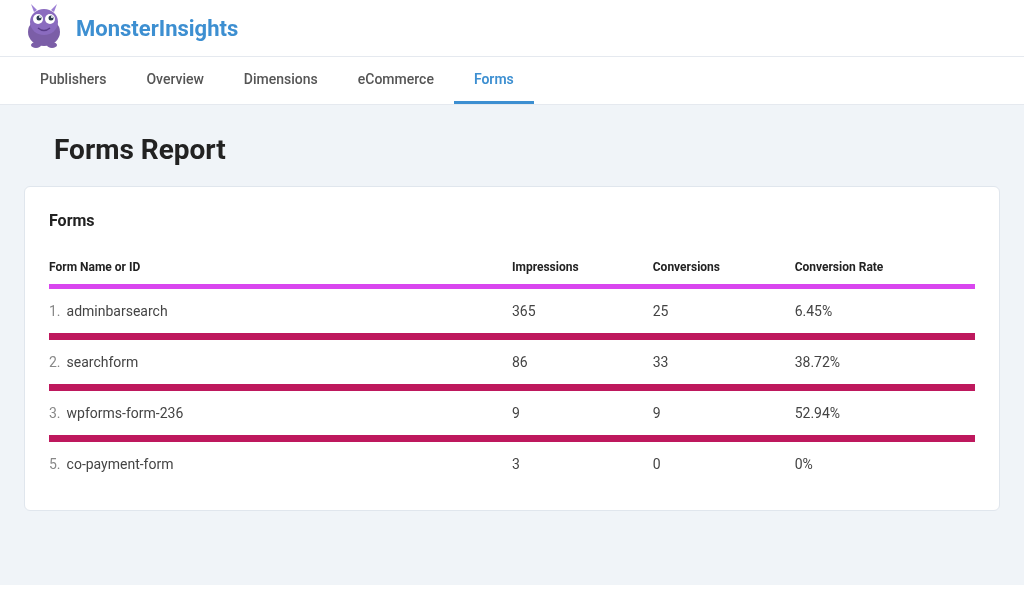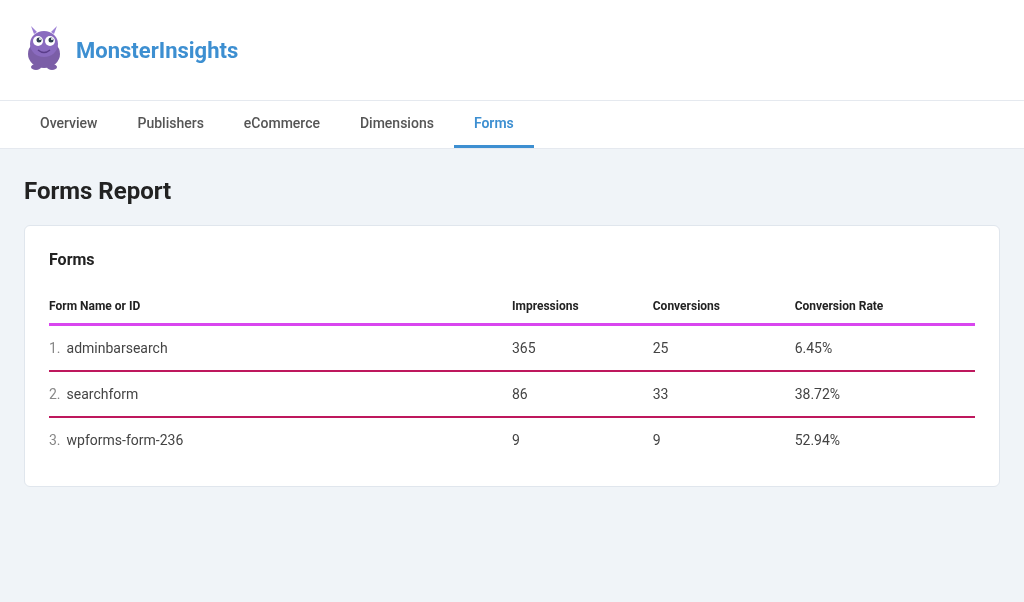--- a/index.html
+++ b/index.html
@@ -19,21 +19,21 @@
       background: #fff;
       min-height: 602px;
       max-width: 1024px;
       margin: 0 auto;
       box-shadow: 0 0 10px rgba(0,0,0,0.08);
     }
 
     
     .header {
       background: #fff;
-      padding: 26px 20px;
+      padding: 4px 20px;
       display: flex;
       align-items: center;
       border-bottom: 1px solid #e5e9ef;
     }
 
     .logo-area {
       display: flex;
       align-items: center;
       gap: 8px;
     }
@@ -81,24 +81,25 @@
     }
 
     
     .content {
       padding: 28px 24px;
       background: #f0f4f8;
       min-height: 480px;
     }
 
     .page-title {
-      font-size: 24px;
+      font-size: 28px;
       font-weight: 700;
       color: #222;
       margin-bottom: 20px;
+      margin-left: 30px;
     }
 
     
     .card {
       background: #fff;
       border-radius: 6px;
       border: 1px solid #e0e6ed;
       padding: 24px;
     }
 
@@ -122,25 +123,25 @@
       padding: 10px 12px 10px 0;
       font-size: 12px;
       border-bottom: none;
     }
 
     .forms-table thead tr th:first-child {
       width: 50%;
     }
 
     .forms-table tbody tr {
-      border-top: 2px solid #be185d;
+      border-top: 7px solid #be185d;
     }
 
     .forms-table tbody tr:first-child {
-      border-top: 3px solid #d946ef;
+      border-top: 5px solid #d946ef;
     }
 
     .forms-table tbody tr td {
       padding: 14px 12px 14px 0;
       color: #444;
       font-size: 14px;
     }
 
     .row-number {
       color: #888;
@@ -181,24 +182,24 @@
         <ellipse cx="16" cy="41" rx="5" ry="3" fill="#7b5ea7"></ellipse>
         <ellipse cx="32" cy="41" rx="5" ry="3" fill="#7b5ea7"></ellipse>
       </svg>
       <div class="logo-text">
         <span>Monster</span><span style="color:#3d8fd1">Insights</span>
       </div>
     </div>
   </div>
 
   <nav class="nav-bar">
-  <a class="nav-item">Overview</a>
-      <a class="nav-item">Publishers</a>
+  <a class="nav-item">Publishers</a>
+      <a class="nav-item">Overview</a>
+      <a class="nav-item">Dimensions</a>
       <a class="nav-item">eCommerce</a>
-      <a class="nav-item">Dimensions</a>
       <a class="nav-item active">Forms</a>
     </nav>
 
   <div class="content">
     <h1 class="page-title">Forms Report</h1>
 
     <div class="card">
       <div class="card-title">Forms</div>
 
       <table class="forms-table">
@@ -222,18 +223,24 @@
               <td>86</td>
               <td>33</td>
               <td>38.72%</td>
             </tr>
             <tr>
               <td><span class="row-number">3.</span><span class="form-name">wpforms-form-236</span></td>
               <td>9</td>
               <td>9</td>
               <td>52.94%</td>
             </tr>
+            <tr>
+              <td><span class="row-number">5.</span><span class="form-name">co-payment-form</span></td>
+              <td>3</td>
+              <td>0</td>
+              <td>0%</td>
+            </tr>
           </tbody>
       </table>
     </div>
   </div>
 
 </div>
 
 </body></html>

